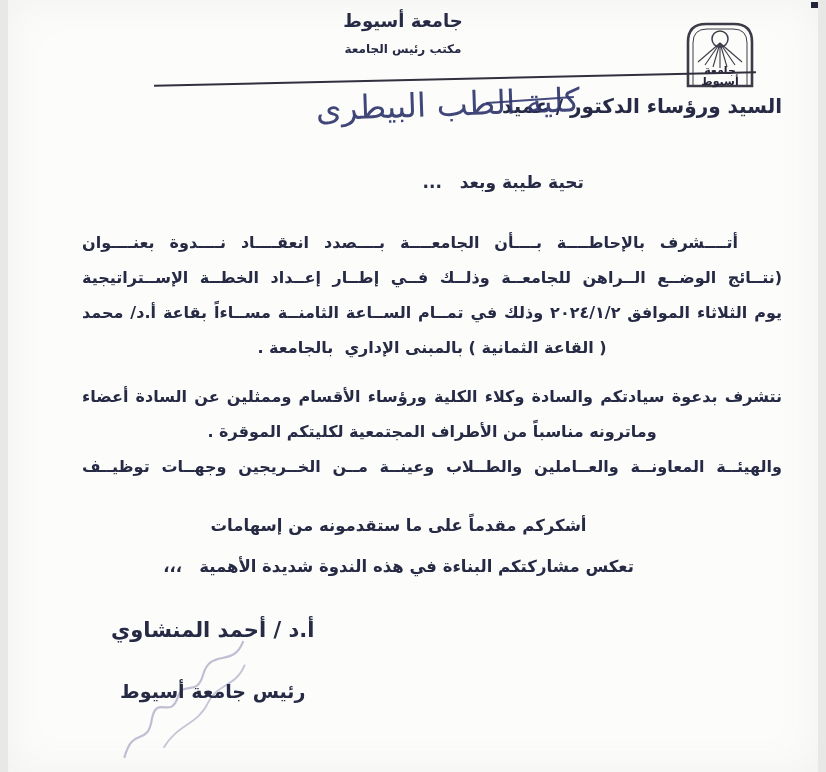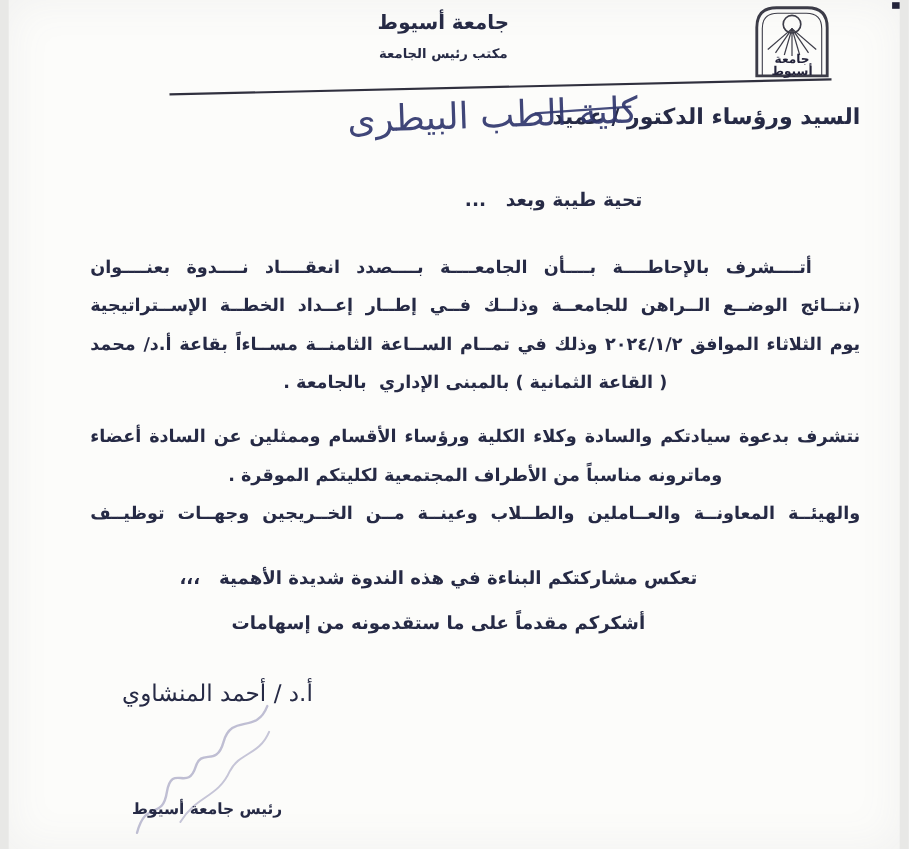--- a/index.html
+++ b/index.html
@@ -21,21 +21,21 @@
     width: 7px; height: 6px; background: #23233a;
   }
   
   .header-text {
     position: absolute; top: 10px; left: 290px; width: 210px;
     text-align: center; font-weight: bold;
   }
   .header-university { font-size: 18px; letter-spacing: 0; }
   .header-office { font-size: 12px; margin-top: 11px; }
   .logo {
-    position: absolute; top: 3px; left: 676px; width: 72px; height: 68px;
+    position: absolute; top: 20px; left: 676px; width: 72px; height: 68px;
   }
   .header-rule {
     position: absolute; top: 78px; left: 146px; width: 602px; height: 0;
     border-top: 2px solid #30303e;
     transform: rotate(-1.3deg);
   }
   
   .addressee {
     position: absolute; top: 94px; right: 36px;
     font-size: 20px; font-weight: bold;
@@ -70,30 +70,30 @@
   .bline.plain { text-align: center; white-space: nowrap; }
   
   .closing {
     position: absolute; top: 512px; left: 138px; width: 505px;
     text-align: center; font-size: 16.5px; font-weight: bold;
   }
   .closing .cline { margin-bottom: 13px; line-height: 28px; }
   
   .sig-name {
     position: absolute; top: 618px; left: 103px;
-    font-size: 21px; font-weight: normal;
+    font-size: 21px; font-weight: bold;
   }
   .sig-squiggle {
     position: absolute; top: 638px; left: 80px; width: 200px; height: 105px;
     transform: rotate(-24deg);
     opacity: 0.75;
   }
   .sig-title {
-    position: absolute; top: 728px; left: 112px;
-    font-size: 14px; font-weight: bold;
+    position: absolute; top: 680px; left: 112px;
+    font-size: 19px; font-weight: bold;
   }
   svg text { font-family: "DejaVu Sans", sans-serif; }
 </style>
 </head>
 <body>
 
 <div class="page">
 
   <div class="corner-mark"></div>
 
@@ -138,22 +138,22 @@
     <div class="bline plain">( القاعة الثمانية ) بالمبنى الإداري&nbsp; بالجامعة .</div>
   </div>
 
   <div class="para para2">
     <div class="bline justify">نتشرف بدعوة سيادتكم والسادة وكلاء الكلية ورؤساء الأقسام وممثلين عن السادة أعضاء هيئــة التــدريس</div>
     <div class="bline plain">وماترونه مناسباً من الأطراف المجتمعية لكليتكم الموقرة .</div>
     <div class="bline justify">والهيئــة المعاونــة والعــاملين والطــلاب وعينــة مــن الخــريجين وجهــات توظيــف الخــريجين</div>
   </div>
 
   <div class="closing">
+    <div class="cline">أشكركم مقدماً على ما ستقدمونه من إسهامات</div>
     <div class="cline">تعكس مشاركتكم البناءة في هذه الندوة شديدة الأهمية&nbsp;&nbsp; ،،،</div>
-    <div class="cline">أشكركم مقدماً على ما ستقدمونه من إسهامات</div>
   </div>
 
   <div class="sig-name">أ.د / أحمد المنشاوي</div>
 
   <svg class="sig-squiggle" viewBox="0 0 200 100">
     <path d="M15,85 C35,60 40,85 55,62 C70,40 72,70 88,52 C100,38 105,60 120,42 C138,20 150,48 170,28" stroke="#abaac6" stroke-width="2.2" fill="none" stroke-linecap="round"></path>
     <path d="M55,92 C78,76 95,86 115,68 C130,56 145,66 162,50" stroke="#b4b3cc" stroke-width="1.8" fill="none" stroke-linecap="round"></path>
   </svg>
 
   <div class="sig-title">رئيس جامعة أسيوط</div>

